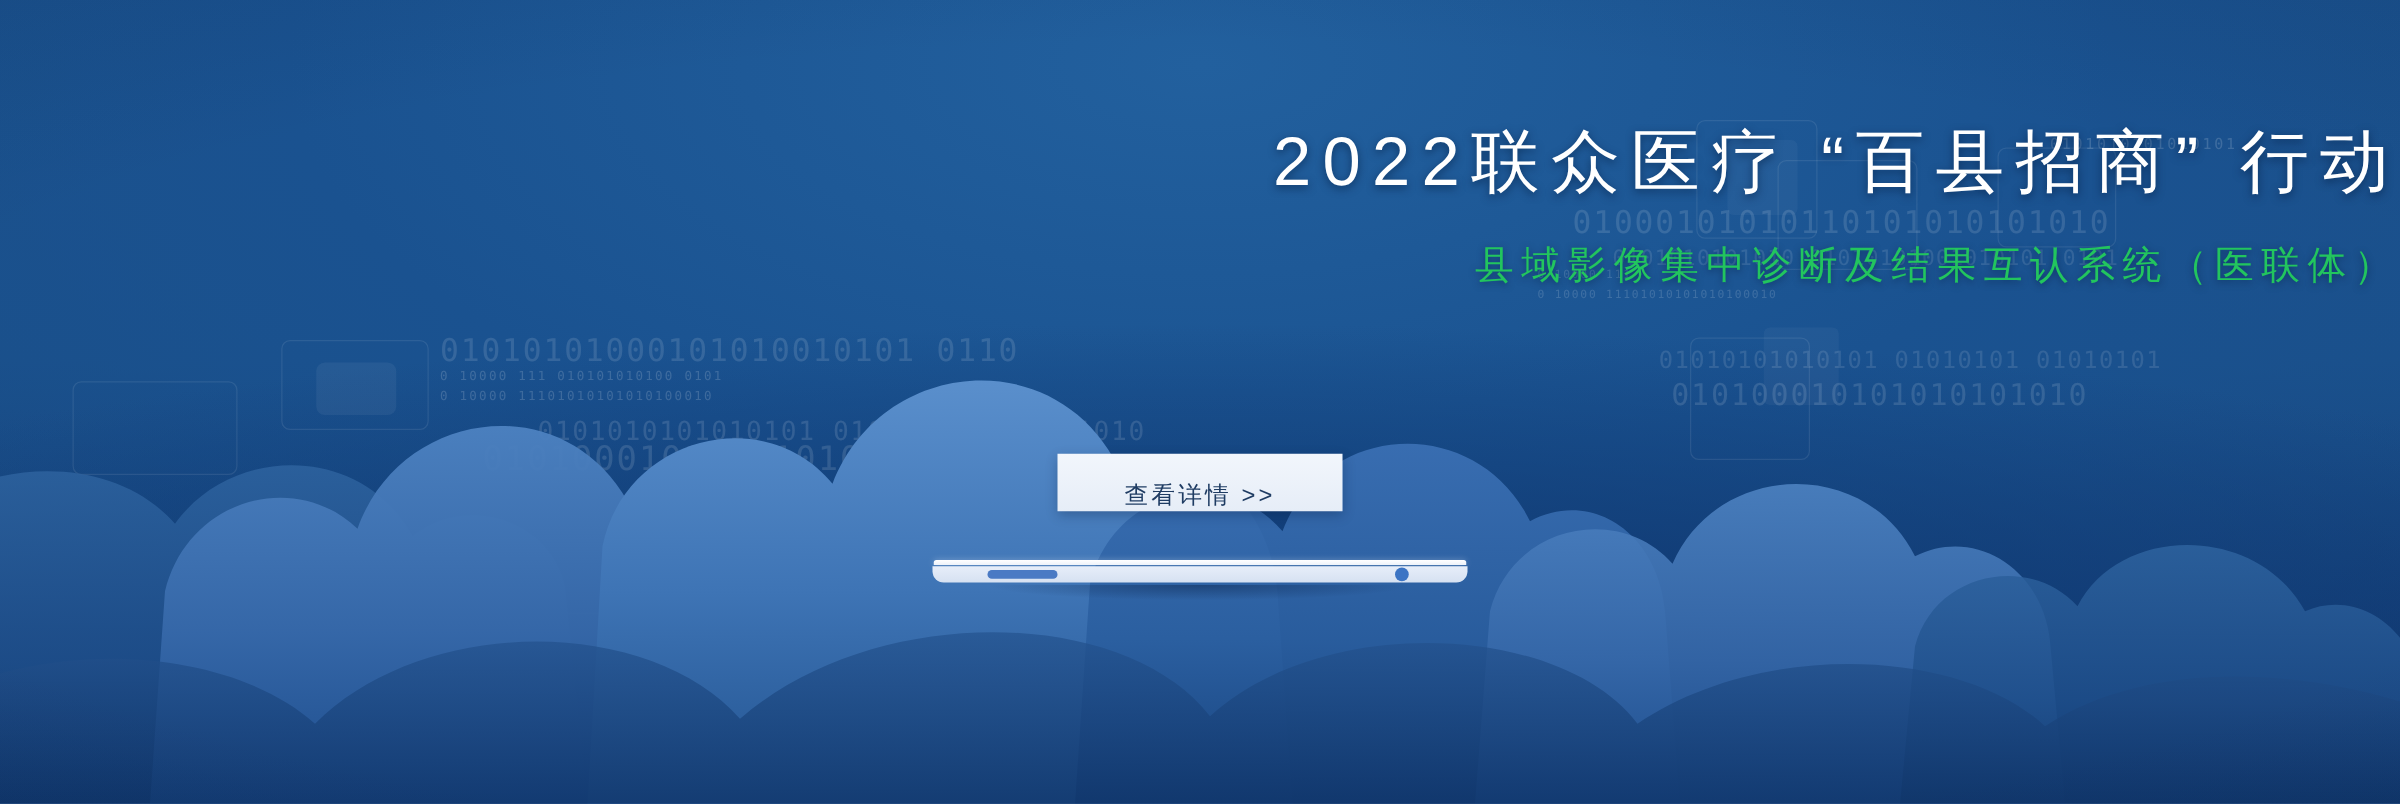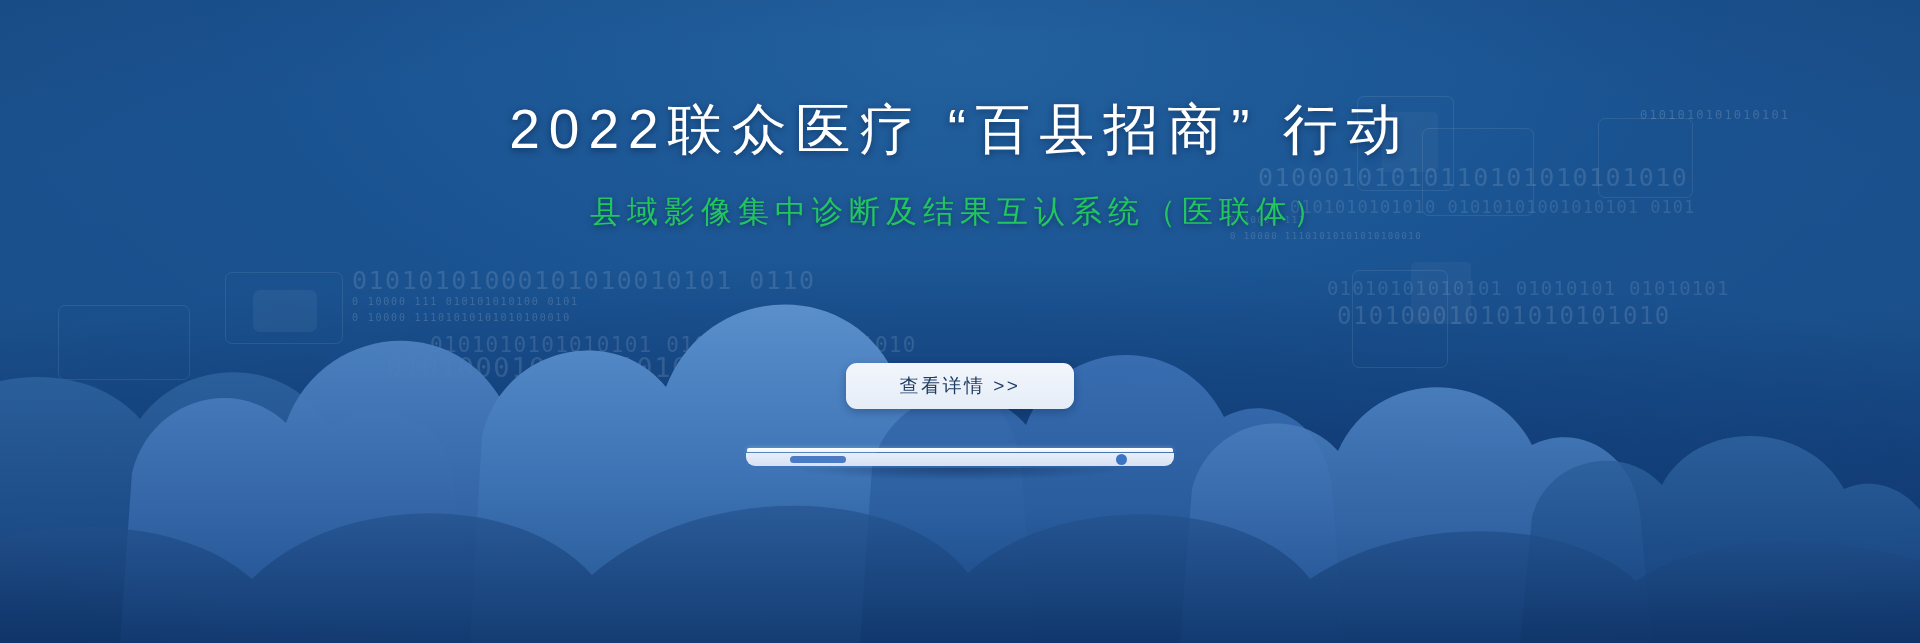--- a/index.html
+++ b/index.html
@@ -39,40 +39,40 @@
   .bin-lg{ font-size:25px; color:rgba(255,255,255,0.125); }
   .bin-md{ font-size:17px; color:rgba(255,255,255,0.115); }
   .bin-sm{ font-size:10px; color:rgba(255,255,255,0.16); letter-spacing:0.18em; }
   .bin-xs{ font-size:9px;  color:rgba(255,255,255,0.15); letter-spacing:0.16em; }
 
   
   .clouds{ position:absolute; left:0; bottom:0; width:1920px; height:420px; }
 
   
   .headline-wrap{
-    position:absolute; left:0; right:0; top:98px; text-align:center; z-index:8;
+    position:absolute; left:0; right:0; top:98px; text-align:right; z-index:8;
   }
   .title{
     font-size:55px; font-weight:400; color:#FFFFFF; letter-spacing:9px;
     line-height:1.14; text-shadow:0 2px 7px rgba(4,24,56,0.55);
     white-space:nowrap;
   }
   .subtitle{
     margin-top:30px;
     font-size:31px; font-weight:400; color:#22c55e; letter-spacing:6px;
     text-shadow:0 2px 6px rgba(4,24,56,0.5); white-space:nowrap;
   }
   
   .cta{
     position:absolute; left:50%; transform:translateX(-50%);
     top:363px; width:228px; height:46px; z-index:9;
     background:linear-gradient(180deg,#F2F6FC 0%,#E6EDF7 100%);
-    border-radius:11px;
+    border-radius:0;
     box-shadow:0 3px 9px rgba(6,28,62,0.30);
-    display:flex; align-items:center; justify-content:center;
+    display:flex; align-items:flex-end; justify-content:center;
     cursor:pointer; border:none;
   }
   .cta-label{
     font-size:19px; color:#1F3C63; letter-spacing:2.5px;
     font-family:"Liberation Sans","DejaVu Sans",sans-serif;
   }
   
   .device{ position:absolute; left:50%; transform:translateX(-50%); top:448px; width:428px; height:22px; z-index:9;}
   .dev-top{
     position:absolute; left:1px; right:1px; top:0; height:4px;

